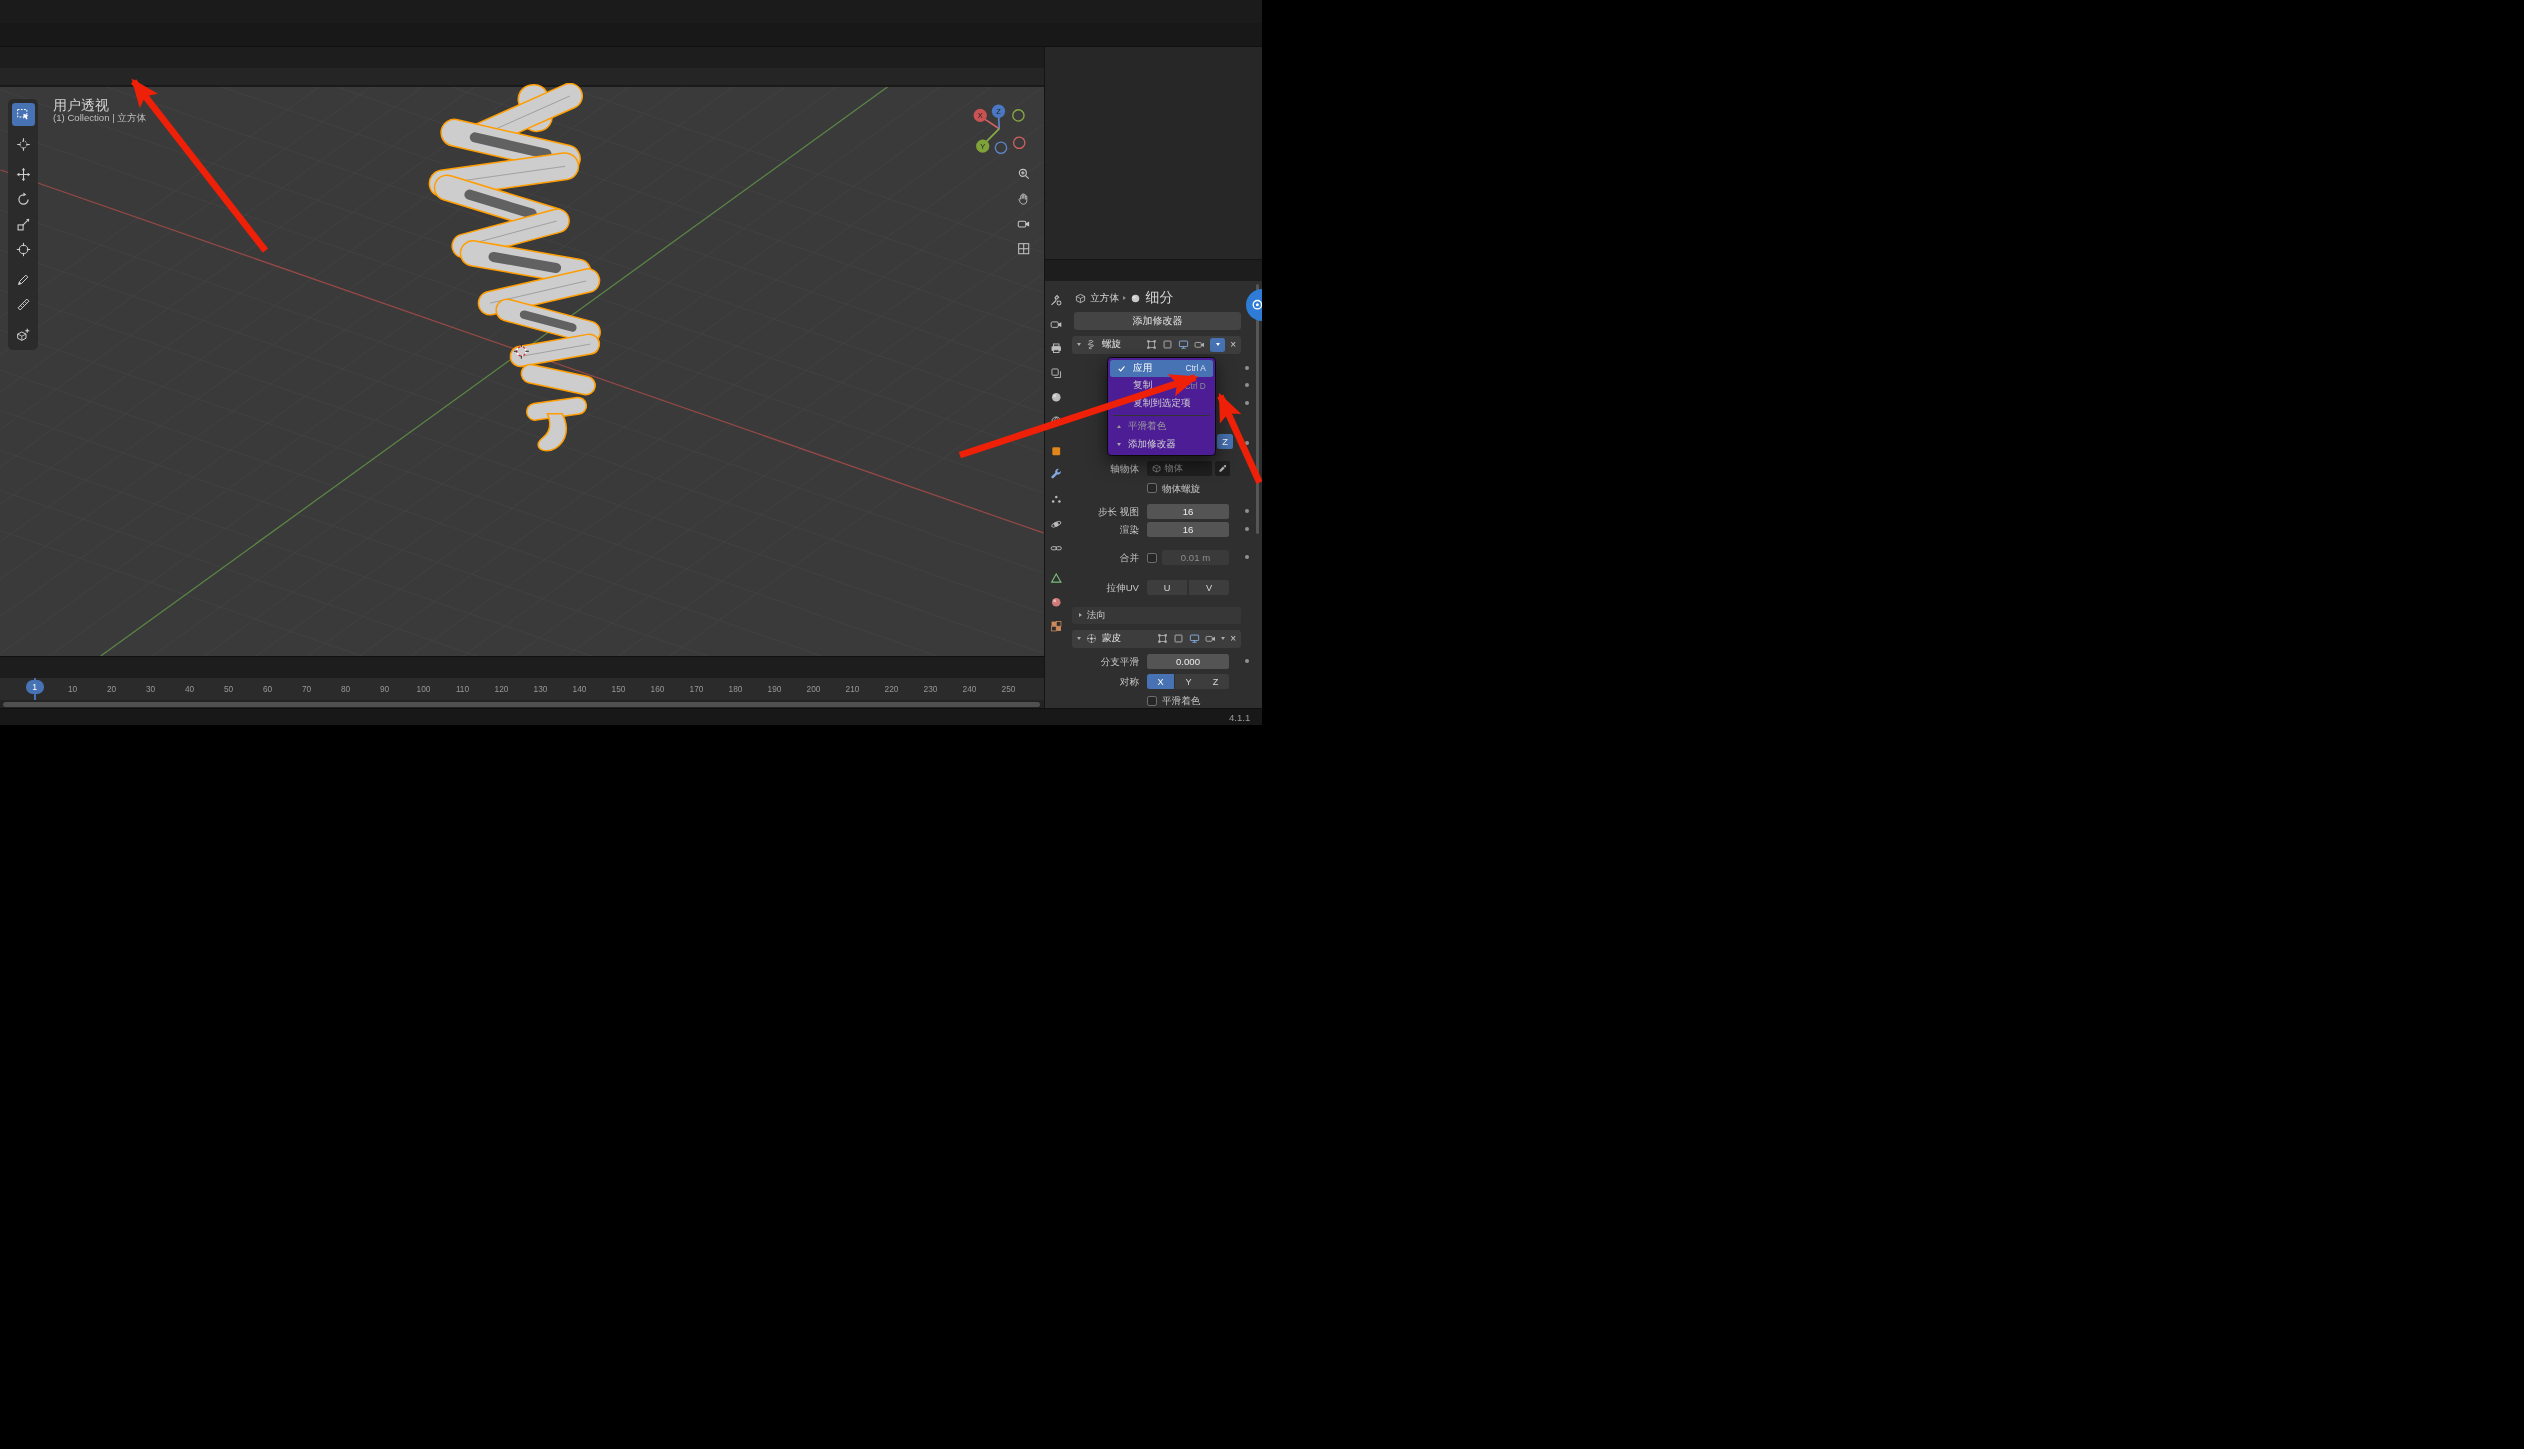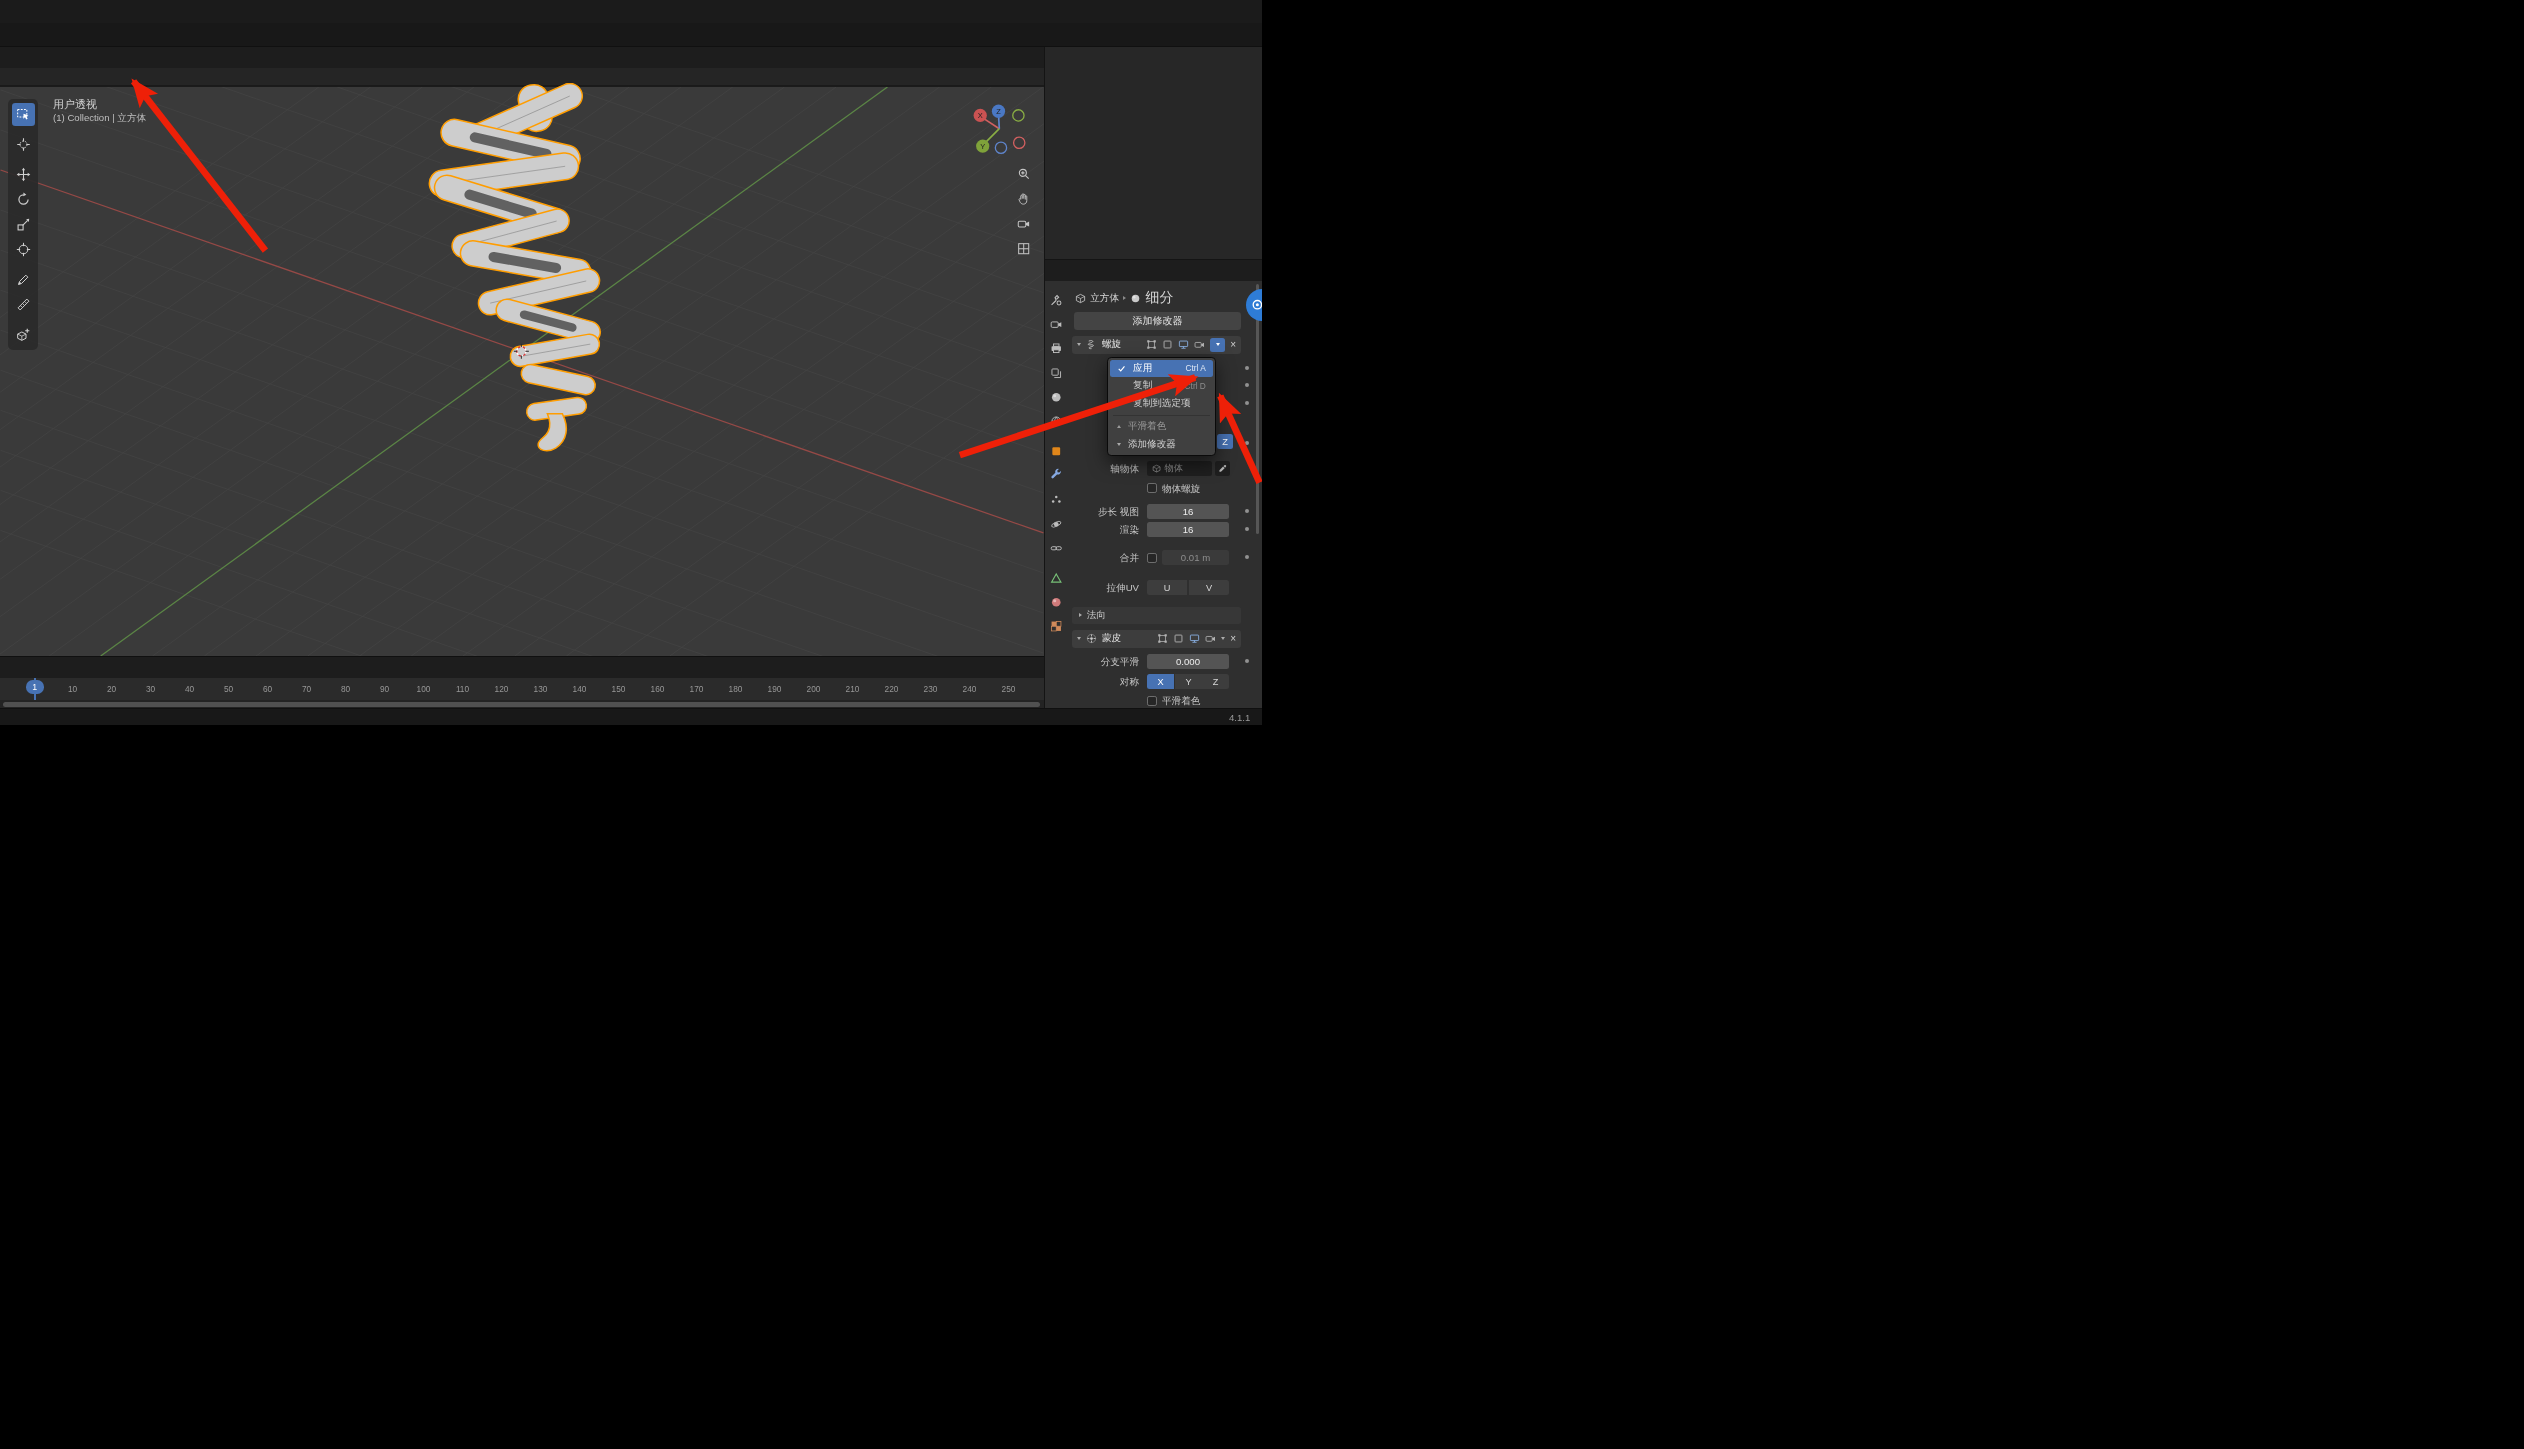--- a/index.html
+++ b/index.html
@@ -504,21 +504,21 @@
     <path d="M174 396c8 16 6 32-8 41-10 6-22 3-21-5 1-6 9-8 12-15 3-6 2-14-1-21z"></path>
   </g>
 </svg>
 
 <svg class="r" style="left:513px;top:343px" width="16.7" height="16.7" viewBox="0 0 20 20">
   <circle cx="10" cy="10" r="5.5" fill="none" stroke="#fff" stroke-width="1.6" stroke-dasharray="3 3"></circle>
   <circle cx="10" cy="10" r="5.5" fill="none" stroke="#d33" stroke-width="1.6" stroke-dasharray="3 3" stroke-dashoffset="3"></circle>
   <path d="M10 1v4M10 15v4M1 10h4M15 10h4" stroke="#2a2a2a" stroke-width="1.2"></path>
 </svg>
 
-<div class="r" style="left:53px;top:97px;color:#d2d2d2;font-size:11px">用户透视</div>
+<div class="r" style="left:53px;top:97px;color:#d2d2d2;font-size:14px">用户透视</div>
 <div class="r" style="left:53px;top:112px;color:#bfbfbf;font-size:9.6px">(1) Collection | 立方体</div>
 
 <svg class="r" style="left:952px;top:97px;font-size:12px" width="83" height="70" viewBox="0 0 100 84">
   <g stroke-width="2">
     <line x1="57" y1="38" x2="37" y2="25" stroke="#d16060"></line>
     <line x1="57" y1="38" x2="56" y2="20" stroke="#5f85cc"></line>
     <line x1="57" y1="38" x2="39" y2="56" stroke="#8aae44"></line>
   </g>
   <circle cx="34" cy="22" r="8" fill="#cb5252"></circle>
   <circle cx="56" cy="17" r="8" fill="#4a78c4"></circle>
@@ -859,21 +859,21 @@
 
 <div class="r" style="left:1256px;top:284px;width:3.3px;height:250px;background:#565656;border-radius:1.7px"></div>
 
 <div class="r" style="left:1246px;top:289px;width:16.7px;height:32px;background:#2e7cd6;border-radius:16px 0 0 16px;display:flex;align-items:center;justify-content:flex-end">
   <svg width="13.4" height="13.4" viewBox="0 0 16 16">
         <circle cx="10" cy="8" r="5" fill="none" stroke="#fff" stroke-width="1.6"></circle>
         <circle cx="10" cy="8" r="1.8" fill="#fff"></circle>
       </svg>
 </div>
 
-<div class="r" style="left:1107px;top:357px;width:109px;background:#404040;border:0.8px solid #0a0a0a;border-radius:4.2px;box-shadow:0 6.7px 18.4px rgba(0,0,0,.55);padding:1.7px 0;z-index:60">
+<div class="r" style="left:1107px;top:357px;width:109px;background:#4c1d95;border:0.8px solid #0a0a0a;border-radius:4.2px;box-shadow:0 6.7px 18.4px rgba(0,0,0,.55);padding:1.7px 0;z-index:60">
   <div class="mrow" style="background:#4772b3;color:#fff">
     <svg class="us" width="9.2" height="9.2" style="color:#fff" viewBox="0 0 11 11">
           <use href="#s-checkmark"></use>
         </svg>
     <span style="flex:1">应用</span>
     <span style="font-size:8.3px;color:#dfe8f5">Ctrl A</span>
   </div>
   <div class="mrow">
     <span style="width:9.2px"></span>
     <span style="flex:1">复制</span>

